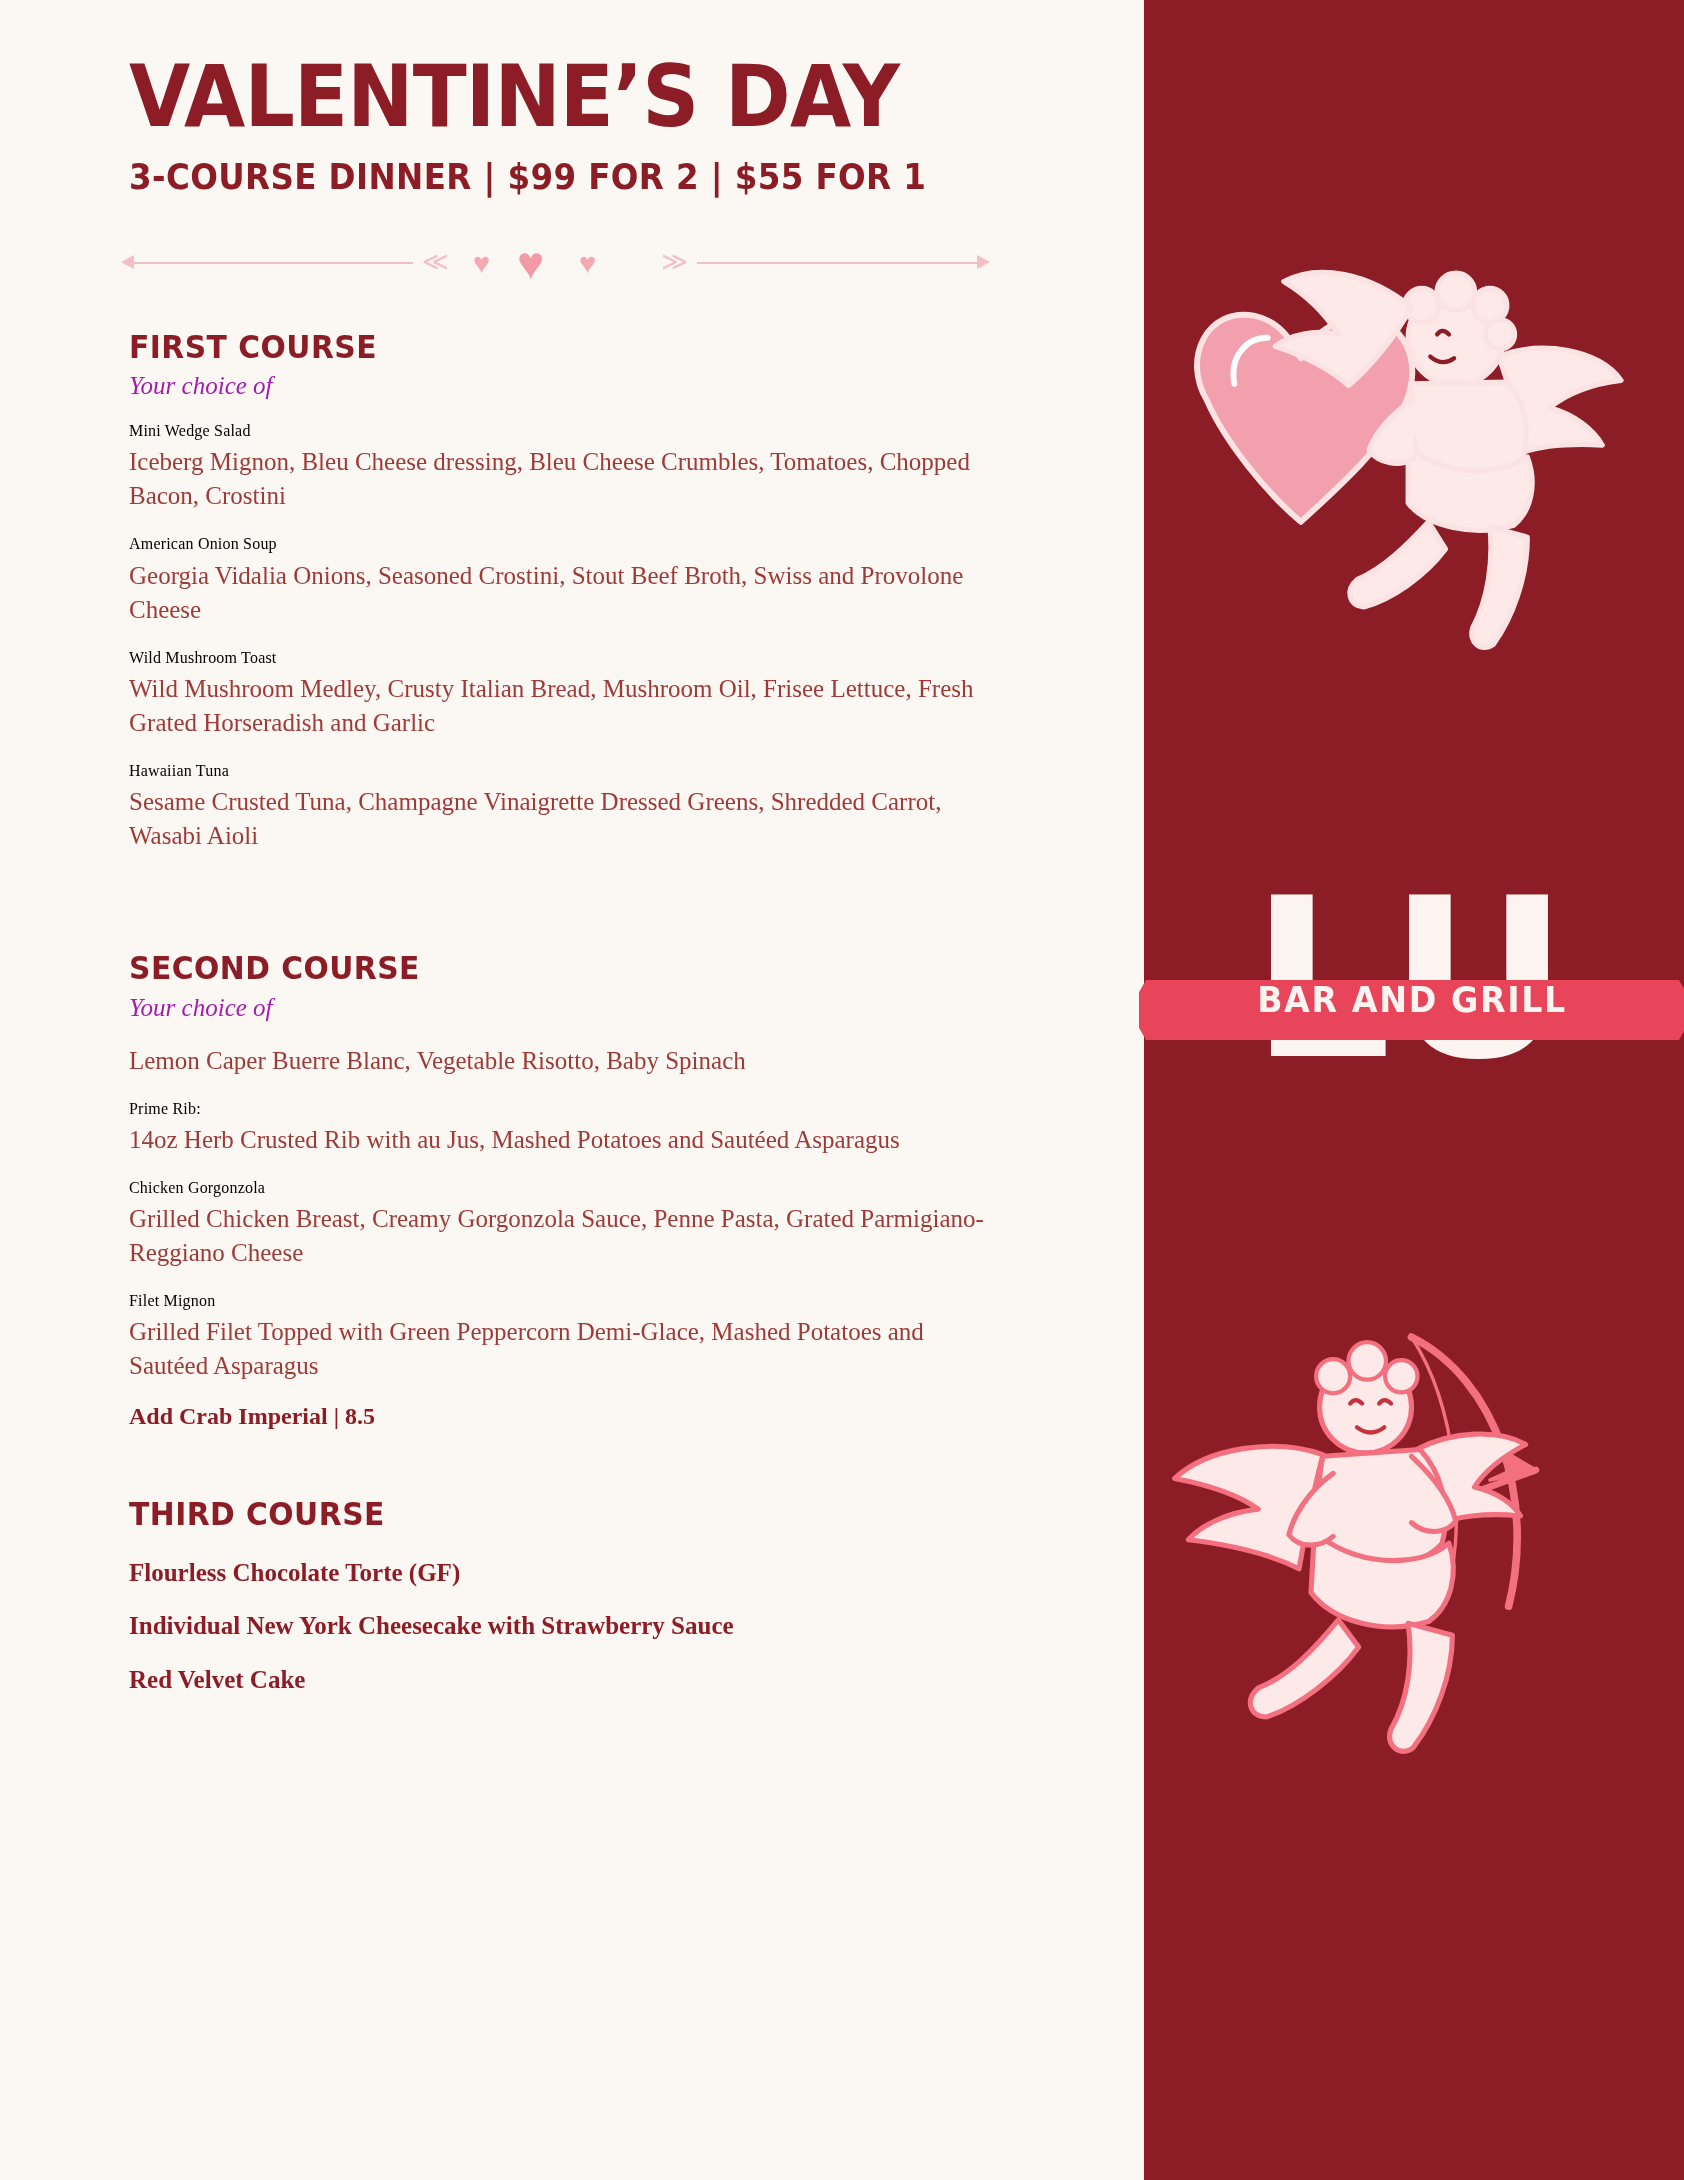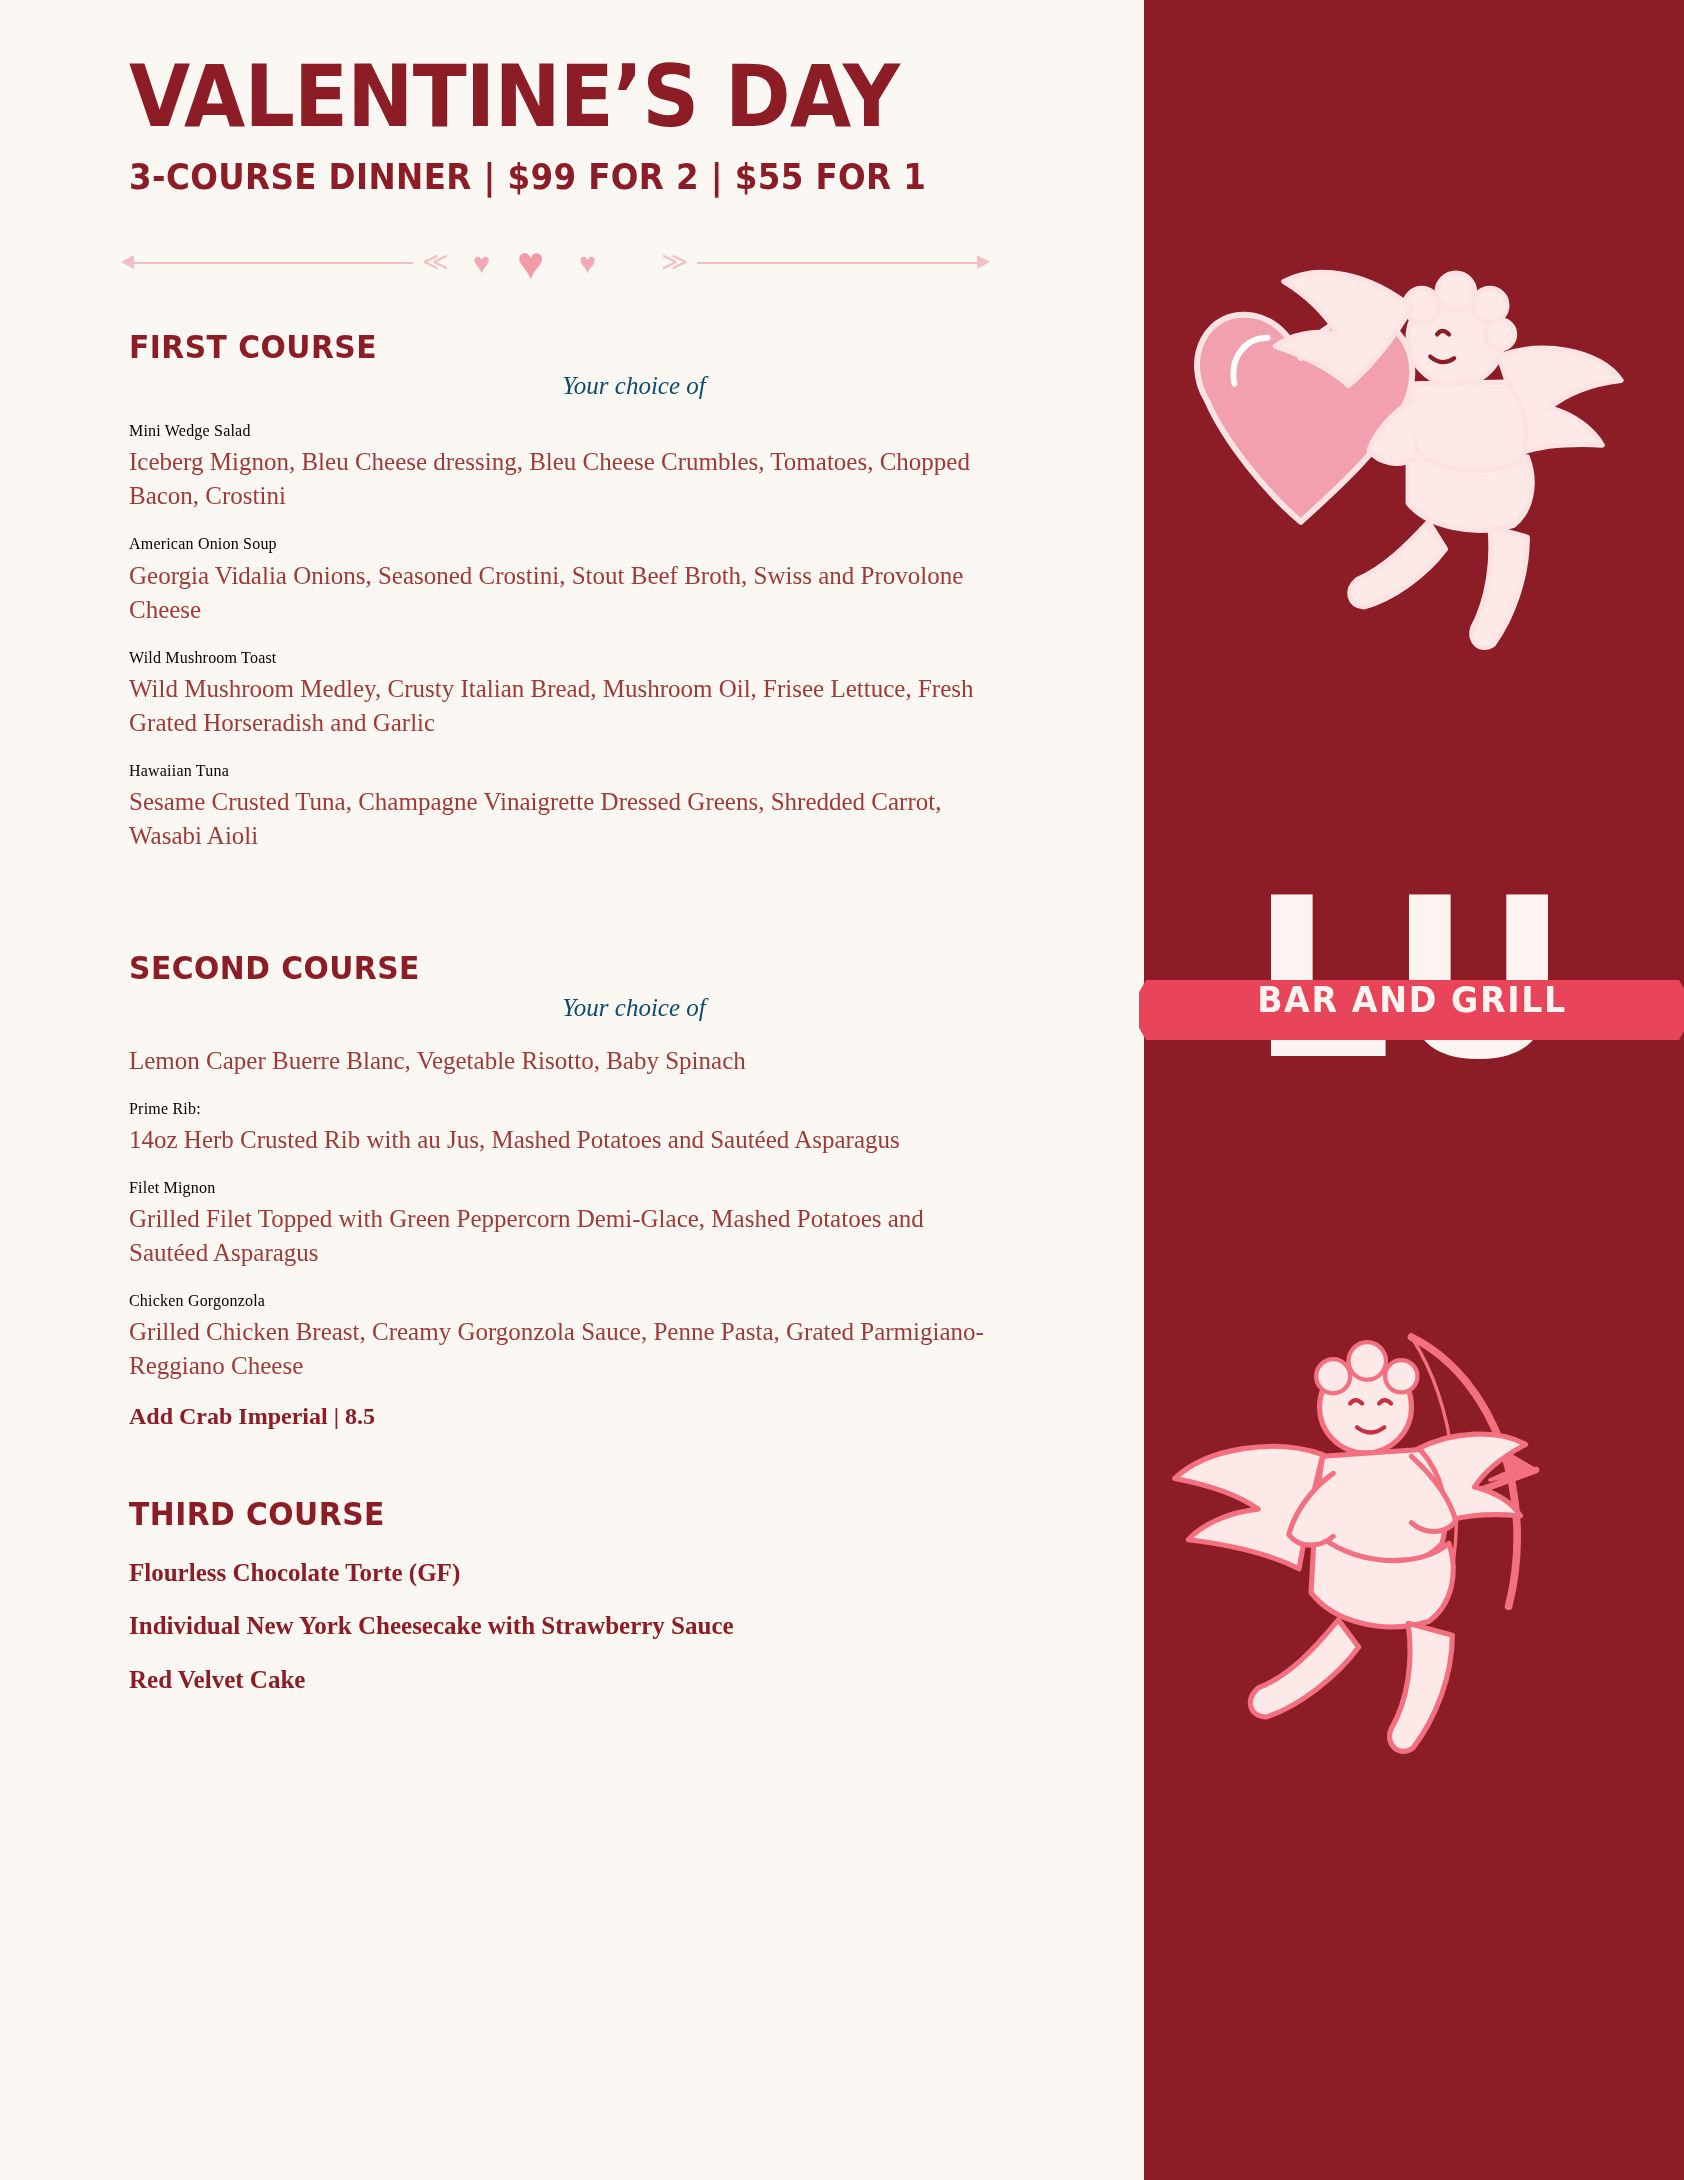--- a/index.html
+++ b/index.html
@@ -126,23 +126,22 @@
     letter-spacing: 0.5px;
     color: #8C1C25;
     transform: scaleX(0.93);
     transform-origin: left center;
   }
 
   .course-sub {
     font-family: "Liberation Serif", serif;
     font-style: italic;
     font-size: 25px;
-    color: #0c4a6e;
+    color: #a21caf;
     margin-top: 6.8px;
-    text-align: center;
   }
 
   .dish { margin-top: 22px; }
   .dish:first-of-type { margin-top: 19px; }
 
   .dish-name {
     font-family: "Liberation Serif", serif;
     font-weight: normal;
     font-size: 16px;
     color: #000000;
@@ -298,26 +297,26 @@
       <div class="course-sub">Your choice of</div>
 
       <div class="dish">
         <div class="dish-desc">Lemon Caper Buerre Blanc, Vegetable Risotto, Baby Spinach</div>
       </div>
       <div class="dish">
         <div class="dish-name">Prime Rib:</div>
         <div class="dish-desc">14oz Herb Crusted Rib with au Jus, Mashed Potatoes and Sautéed Asparagus</div>
       </div>
       <div class="dish">
+        <div class="dish-name">Chicken Gorgonzola</div>
+        <div class="dish-desc">Grilled Chicken Breast, Creamy Gorgonzola Sauce, Penne Pasta, Grated Parmigiano-Reggiano Cheese</div>
+      </div>
+      <div class="dish">
         <div class="dish-name">Filet Mignon</div>
         <div class="dish-desc">Grilled Filet Topped with Green Peppercorn Demi-Glace, Mashed Potatoes and Sautéed Asparagus</div>
-      </div>
-      <div class="dish">
-        <div class="dish-name">Chicken Gorgonzola</div>
-        <div class="dish-desc">Grilled Chicken Breast, Creamy Gorgonzola Sauce, Penne Pasta, Grated Parmigiano-Reggiano Cheese</div>
       </div>
 
       <div class="addon">Add Crab Imperial | 8.5</div>
     </section>
 
     <section class="course-block third">
       <h2 class="course-title">THIRD COURSE</h2>
 
       <div class="dessert">Flourless Chocolate Torte (GF)</div>
       <div class="dessert">Individual New York Cheesecake with Strawberry Sauce</div>

